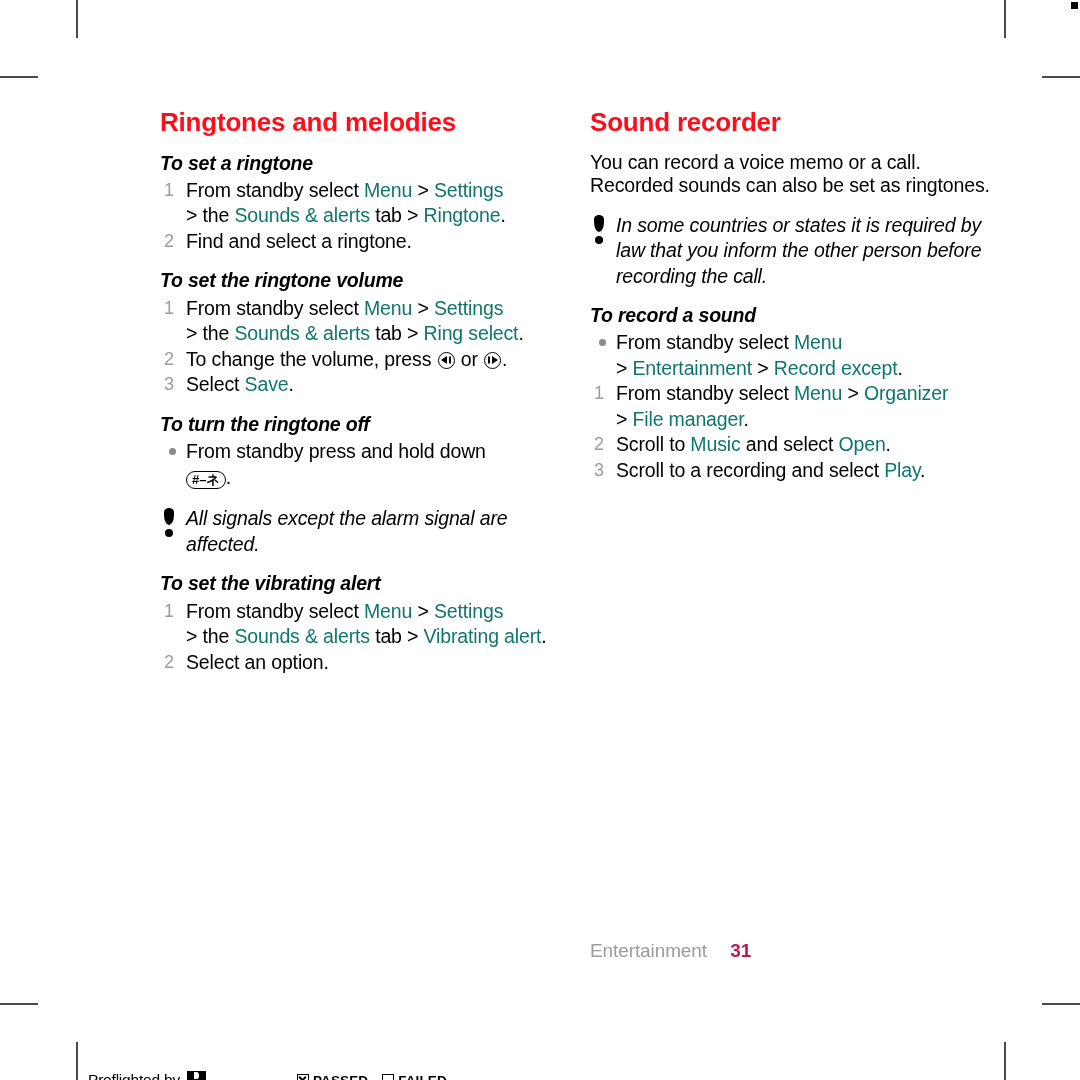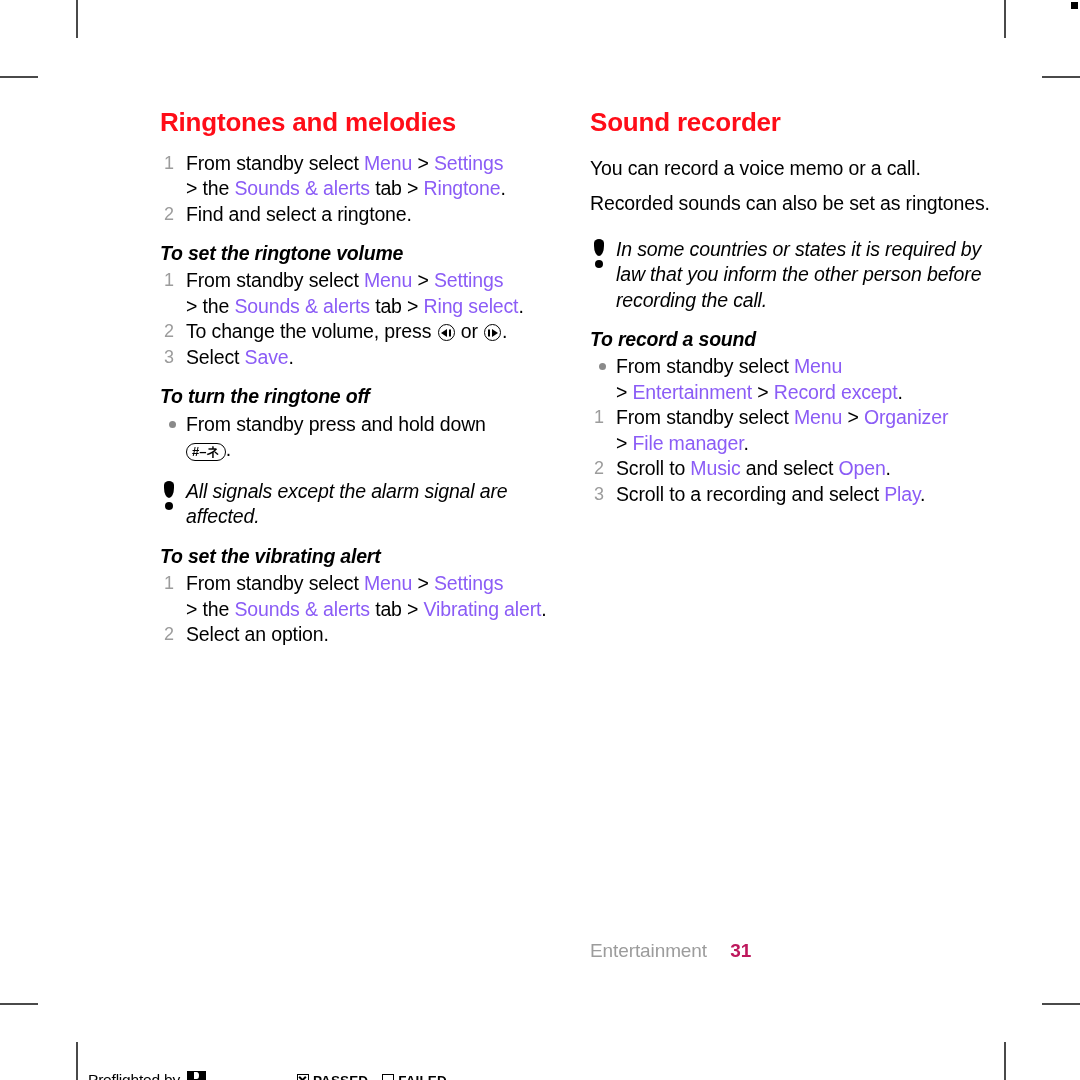--- a/index.html
+++ b/index.html
@@ -59,21 +59,21 @@
     font-weight: bold;
     font-style: italic;
     margin: 14px 0 3px 0;
     line-height: 1.25;
     letter-spacing: -0.2px;
   }
   h2.proc-title.first { margin-top: 8px; }
 
   p.body-text {
     font-size: 19.5px;
-    line-height: 35px;
+    line-height: 23px;
     margin: 0 0 0 0;
     letter-spacing: -0.15px;
   }
 
   
   ol.steps, ul.steps {
     list-style: none;
     margin: 0;
     padding: 0;
   }
@@ -97,21 +97,21 @@
     position: absolute;
     left: 9px;
     top: 9px;
     width: 7px;
     height: 7px;
     border-radius: 50%;
     background: #8a8a8a;
   }
 
   
-  .red { color: #8b5cf6; }
+  .red { color: #0f766e; }
 
   
   .note {
     position: relative;
     padding-left: 26px;
     margin: 16px 0 0 0;
   }
   .note .note-text {
     font-size: 19.5px;
     font-style: italic;
@@ -315,20 +315,21 @@
   <div class="crop h" style="left:1042px;top:1003px; width:38px;"></div>
   <div class="reg-dot" style="left:1071px; top:2px;"></div>
 </div>
 
 <div class="page">
 
   <div class="col col-left">
 
     <h1 class="section-title">Ringtones and melodies</h1>
 
+    <h2 class="proc-title first">To set a ringtone</h2>
     <ol class="steps">
       <li>
         <span class="step-num">1</span>
         <span>From standby select <span class="red">Menu</span> &gt; <span class="red">Settings</span><br>&gt; the <span class="red">Sounds &amp; alerts</span> tab &gt; <span class="red">Ringtone</span>.</span>
       </li>
       <li>
         <span class="step-num">2</span>
         <span>Find and select a ringtone.</span>
       </li>
     </ol>

